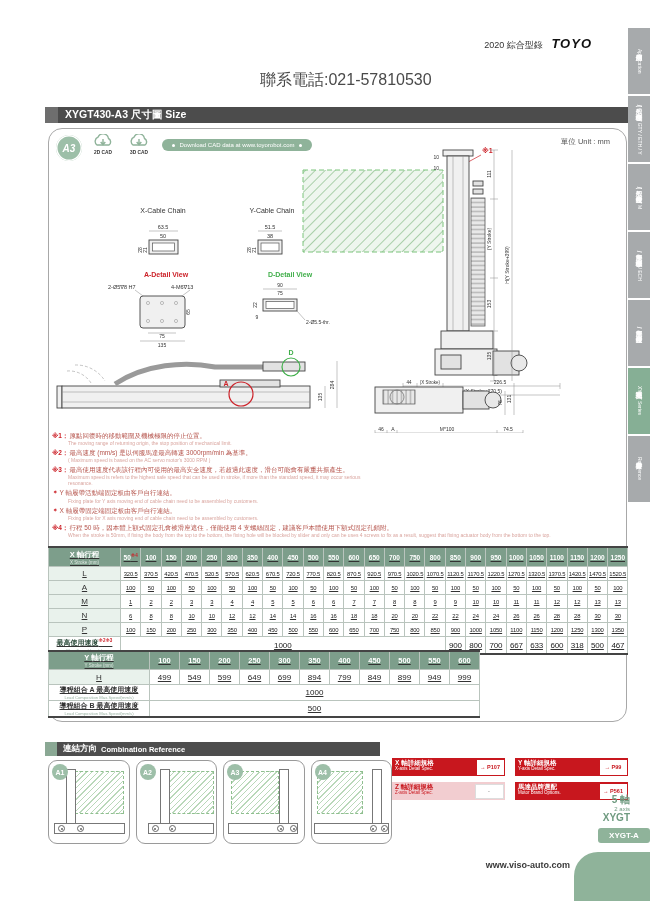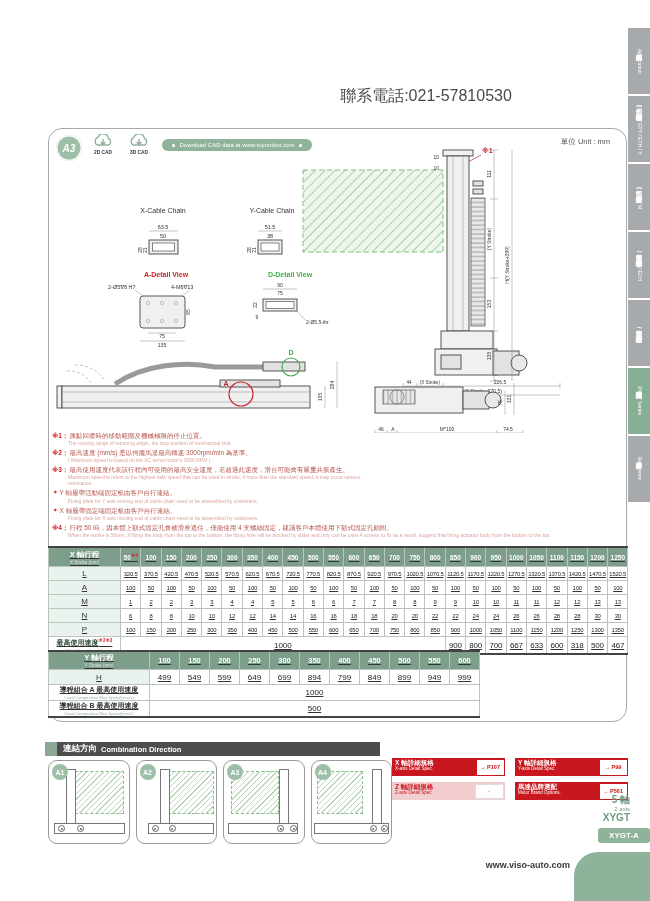--- a/index.html
+++ b/index.html
@@ -3,21 +3,21 @@
 <meta charset="utf-8">
 <style>
   html,body{margin:0;padding:0;background:#e8e8e8;}
   .page{position:relative;width:650px;height:901px;background:#fff;overflow:hidden;
         font-family:"Liberation Sans","DejaVu Sans",sans-serif;color:#333;}
   .abs{position:absolute;}
 
   
   .brandline{top:36px;left:300px;width:292px;text-align:right;font-size:9px;color:#333;}
   .brandline .logo{font-weight:bold;font-style:italic;font-size:13px;letter-spacing:1px;color:#111;margin-left:6px;}
-  .phone{top:86px;left:260px;width:332px;text-align:center;font-size:16px;color:#4a4a4a;}
+  .phone{top:70px;left:260px;width:332px;text-align:left;font-size:16px;color:#4a4a4a;}
 
   
   .sidebar{top:28px;left:628px;width:22px;}
   .side-tab{width:22px;height:66px;margin-bottom:2px;background:#a7aaac;color:#fff;
     writing-mode:vertical-rl;display:flex;align-items:center;justify-content:center;
     font-size:6px;line-height:1.5;text-align:center;}
   .side-tab .t-zh{font-size:6.5px;font-weight:bold;display:block;}
   .side-tab .t-en{font-size:5px;display:block;}
   .side-tab.active{background:#86af95;}
 
@@ -136,20 +136,24 @@
   .red{fill:#cc2229;} .grn{fill:#3fae49;} .blu{fill:#29abe2;} .org{fill:#f7941d;}
   .pt{stroke:#444;stroke-width:0.9;fill:#f0f0f0;}
   .pt2{stroke:#444;stroke-width:0.9;fill:#e2e2e2;}
   .thin{stroke:#888;stroke-width:0.5;fill:none;}
 </style>
 </head>
 <body>
 
 <div class="page">
 
+  <div class="abs brandline">
+    <span>2020 綜合型錄</span>
+    <span class="logo">TOYO</span>
+  </div>
   <div class="abs phone">聯系電話:021-57810530</div>
 
   <div class="abs sidebar">
 
       <div class="side-tab">
         <span class="t-zh">應用例</span>
         <span class="t-en">Application</span>
       </div>
 
       <div class="side-tab">
@@ -176,20 +180,23 @@
         <span class="t-zh">直交連結</span>
         <span class="t-en">XYGT Series</span>
       </div>
 
       <div class="side-tab">
         <span class="t-zh">參考資料</span>
         <span class="t-en">Reference</span>
       </div>
     </div>
 
+  <div class="abs titlebar">
+    <span class="tt">XYGT430-A3 尺寸圖 Size</span>
+  </div>
 
   <div class="abs mainbox"></div>
 
   <div class="abs a3badge">A3</div>
   <div class="abs cadicon cad2d">
     <svg width="24" height="15" viewBox="0 0 24 15">
       <path d="M6 11 A4.5 4.5 0 0 1 7 3.2 A5.5 5.5 0 0 1 17.5 4.5 A3.8 3.8 0 0 1 18 11 Z" fill="#fff" stroke="#8fb39a" stroke-width="1.4"></path>
       <path d="M12 5 V10 M9.7 8 L12 10.6 L14.3 8" stroke="#8fb39a" stroke-width="1.4" fill="none"></path>
     </svg>
     <div>2D CAD</div>
@@ -724,21 +731,21 @@
         </tr>
         <tr>
           <th class="r-lead"><span class="lz">導程組合 B 最高使用速度</span><span class="le">Lead Composition Max.Speed(mm/s)</span></th>
           <td colspan="11" class="merged">500</td>
         </tr>
       </tbody>
     </table>
 
   <div class="abs secbar combar">
     <span class="bz">連結方向</span>
-    <span class="be">Combination Direction</span>
+    <span class="be">Combination Reference</span>
   </div>
   <div class="abs cards">
 
       <div class="card v1">
         <div class="hatch-sm"></div>
         <div class="vbar"></div>
         <div class="hbase"></div>
         <span class="pin p1"></span>
         <span class="pin p2"></span>
         <div class="badge">A1</div>

